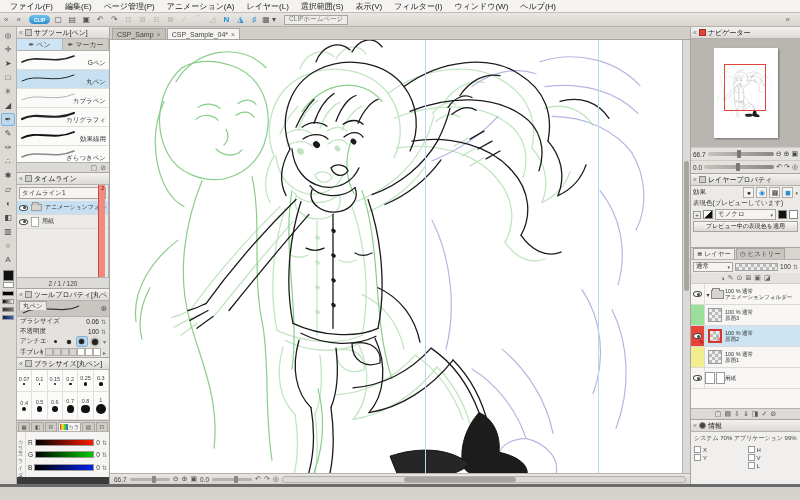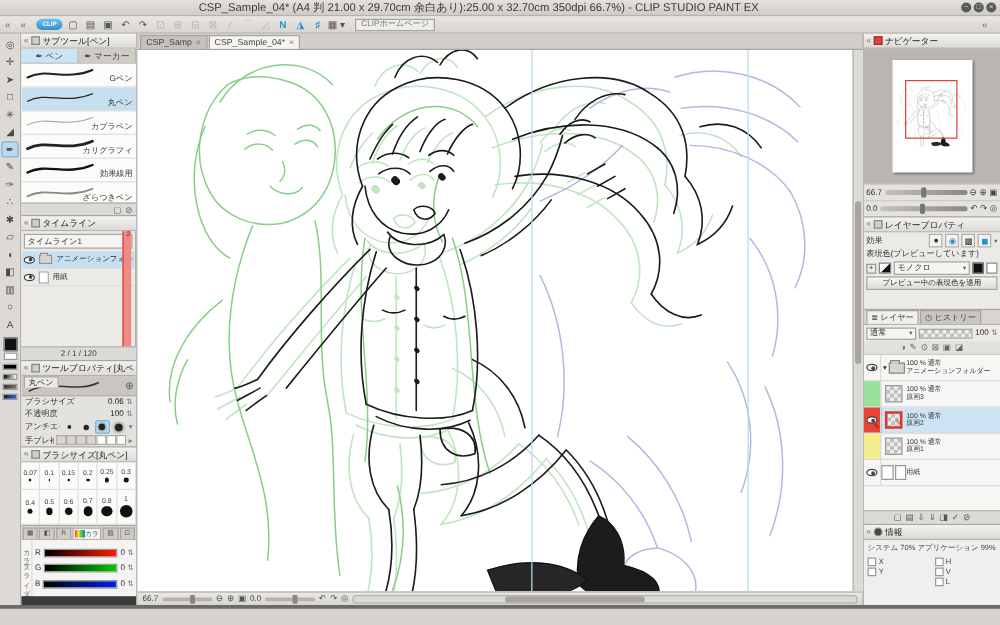--- a/index.html
+++ b/index.html
@@ -236,29 +236,33 @@
     </g>
     <g id="boots">
       <path d="M479,426 C491,431 501,446 499,466 C521,471 531,481 526,493 C501,499 471,493 463,481 C459,461 466,441 479,426 Z" fill="#1c1c1c" stroke="#111"></path>
       <path d="M390,470 C420,460 450,462 470,478 C455,492 420,496 398,490 Z" fill="#262626" stroke="#111"></path>
     </g>
   </defs>
 </svg>
 
 <div class="app">
 
-  <div class="titlebar">
-    <div class="title">CSP_Sample_04* (A4 判 21.00 x 29.70cm 余白あり):25.00 x 32.70cm 350dpi 66.7%)  - CLIP STUDIO PAINT EX</div>
-    <div class="winbtns" id="winbtns">
-        <span class="winbtn">−</span>
-        <span class="winbtn">□</span>
-        <span class="winbtn">×</span>
-      </div>
-  </div>
-
+
+  <div class="menubar" id="menubar">
+      <span class="menu-item">ファイル(F)</span>
+      <span class="menu-item">編集(E)</span>
+      <span class="menu-item">ページ管理(P)</span>
+      <span class="menu-item">アニメーション(A)</span>
+      <span class="menu-item">レイヤー(L)</span>
+      <span class="menu-item">選択範囲(S)</span>
+      <span class="menu-item">表示(V)</span>
+      <span class="menu-item">フィルター(I)</span>
+      <span class="menu-item">ウィンドウ(W)</span>
+      <span class="menu-item">ヘルプ(H)</span>
+    </div>
 
   <div class="toolbar">
     <span class="tb-col">«</span>
     <span class="tb-col">«</span>
     <span class="tb-logo">CLIP</span>
     <span id="tbbtns" style="display:flex;gap:2px;align-items:center">
         <span class="tb-btn">▢</span>
         <span class="tb-btn">▤</span>
         <span class="tb-btn">▣</span>
         <span class="tb-btn">↶</span>

